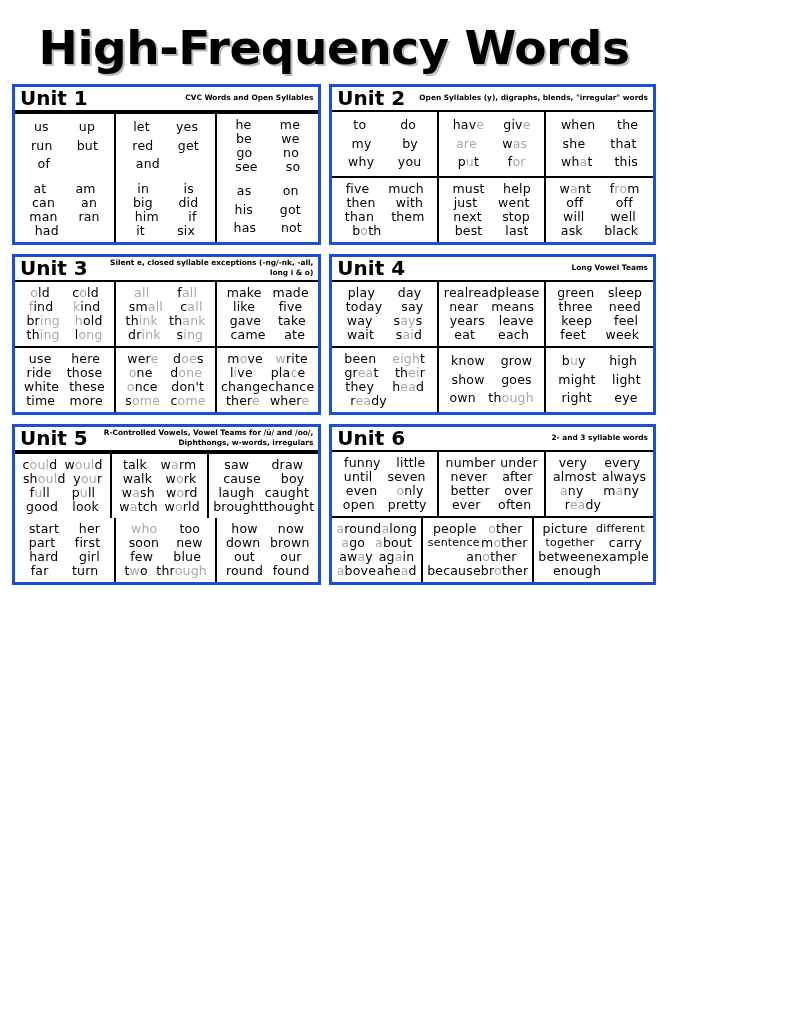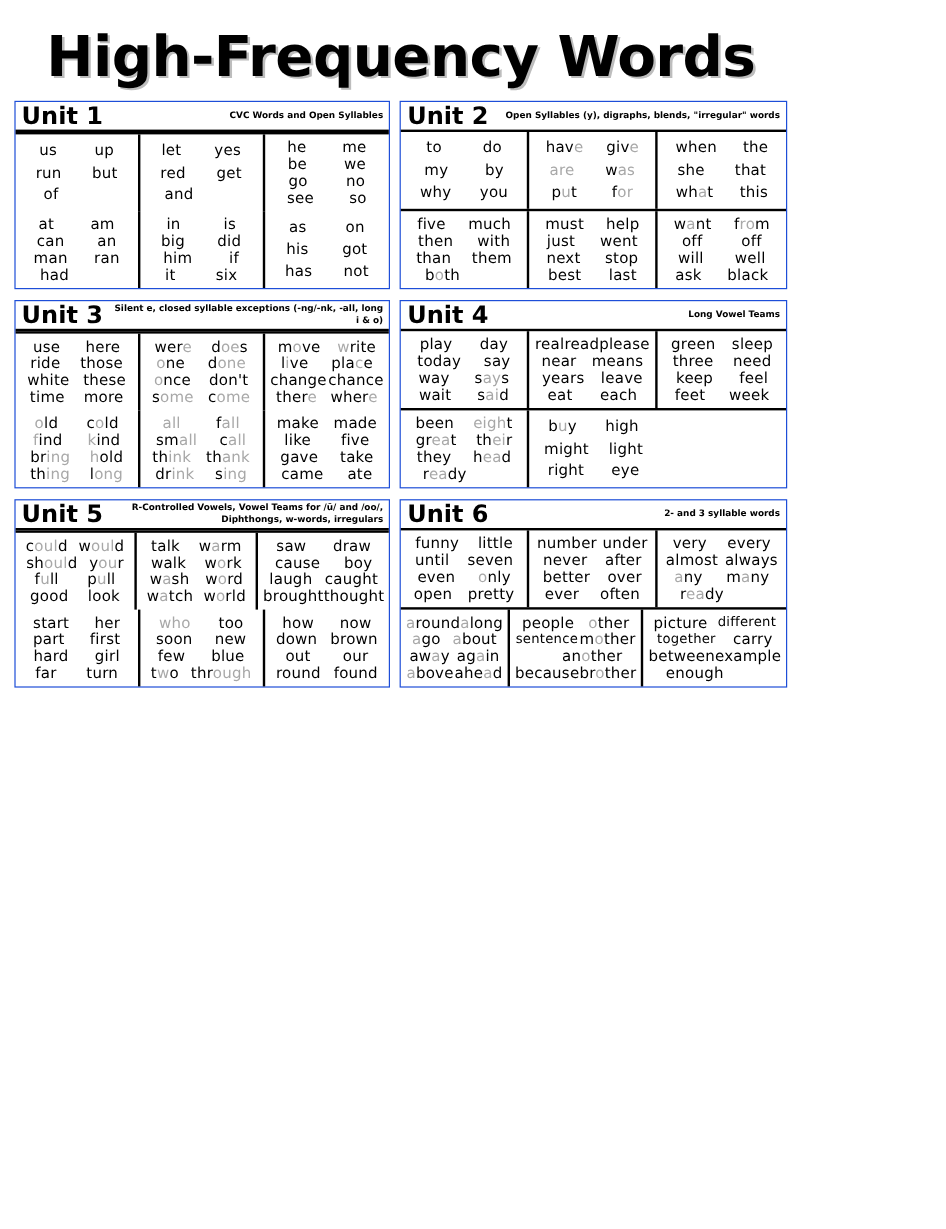--- a/index.html
+++ b/index.html
@@ -30,21 +30,21 @@
   .grid{
     display:grid;
     grid-template-columns:1fr 1fr;
     column-gap:8px;
     row-gap:9px;
     padding:0 12px;
     box-sizing:border-box;
   }
 
   .unit{
-    border:1px solid #1d4ed8;
+    border:3px solid #1d4ed8;
     background:#fff;
     box-sizing:border-box;
     display:flex;
     flex-direction:column;
   }
 
   
   .unit-head{
     display:flex;
     align-items:center;
@@ -330,20 +330,76 @@
               <span class="w">black</span>
             </div>
           </div>
         </div>
       </div>
       <div class="unit">
         <div class="unit-head">
           <div class="unit-title">Unit 3</div>
           <div class="unit-desc">Silent e, closed syllable exceptions (-ng/-nk, -all, long i &amp; o)</div>
         </div>
+        <div class="block">
+          <div class="col">
+            <div class="wrow">
+              <span class="w"><span class="g">o</span>ld</span>
+              <span class="w">c<span class="g">o</span>ld</span>
+            </div>
+            <div class="wrow">
+              <span class="w"><span class="g">f</span>ind</span>
+              <span class="w"><span class="g">k</span>ind</span>
+            </div>
+            <div class="wrow">
+              <span class="w">br<span class="g">ing</span></span>
+              <span class="w"><span class="g">h</span>old</span>
+            </div>
+            <div class="wrow">
+              <span class="w">th<span class="g">ing</span></span>
+              <span class="w">l<span class="g">ong</span></span>
+            </div>
+          </div>
+          <div class="col">
+            <div class="wrow">
+              <span class="w"><span class="g">all</span></span>
+              <span class="w">f<span class="g">all</span></span>
+            </div>
+            <div class="wrow">
+              <span class="w">sm<span class="g">all</span></span>
+              <span class="w">c<span class="g">all</span></span>
+            </div>
+            <div class="wrow">
+              <span class="w">th<span class="g">ink</span></span>
+              <span class="w">th<span class="g">ank</span></span>
+            </div>
+            <div class="wrow">
+              <span class="w">dr<span class="g">ink</span></span>
+              <span class="w">s<span class="g">ing</span></span>
+            </div>
+          </div>
+          <div class="col">
+            <div class="wrow">
+              <span class="w">make</span>
+              <span class="w">made</span>
+            </div>
+            <div class="wrow">
+              <span class="w">like</span>
+              <span class="w">five</span>
+            </div>
+            <div class="wrow">
+              <span class="w">gave</span>
+              <span class="w">take</span>
+            </div>
+            <div class="wrow">
+              <span class="w">came</span>
+              <span class="w">ate</span>
+            </div>
+          </div>
+        </div>
         <div class="block divider-top">
           <div class="col">
             <div class="wrow">
               <span class="w">use</span>
               <span class="w">here</span>
             </div>
             <div class="wrow">
               <span class="w">ride</span>
               <span class="w">those</span>
             </div>
@@ -383,76 +439,20 @@
               <span class="w">l<span class="g">i</span>ve</span>
               <span class="w">pla<span class="g">c</span>e</span>
             </div>
             <div class="wrow">
               <span class="w">change</span>
               <span class="w">chance</span>
             </div>
             <div class="wrow">
               <span class="w">ther<span class="g">e</span></span>
               <span class="w">wher<span class="g">e</span></span>
-            </div>
-          </div>
-        </div>
-        <div class="block">
-          <div class="col">
-            <div class="wrow">
-              <span class="w"><span class="g">o</span>ld</span>
-              <span class="w">c<span class="g">o</span>ld</span>
-            </div>
-            <div class="wrow">
-              <span class="w"><span class="g">f</span>ind</span>
-              <span class="w"><span class="g">k</span>ind</span>
-            </div>
-            <div class="wrow">
-              <span class="w">br<span class="g">ing</span></span>
-              <span class="w"><span class="g">h</span>old</span>
-            </div>
-            <div class="wrow">
-              <span class="w">th<span class="g">ing</span></span>
-              <span class="w">l<span class="g">ong</span></span>
-            </div>
-          </div>
-          <div class="col">
-            <div class="wrow">
-              <span class="w"><span class="g">all</span></span>
-              <span class="w">f<span class="g">all</span></span>
-            </div>
-            <div class="wrow">
-              <span class="w">sm<span class="g">all</span></span>
-              <span class="w">c<span class="g">all</span></span>
-            </div>
-            <div class="wrow">
-              <span class="w">th<span class="g">ink</span></span>
-              <span class="w">th<span class="g">ank</span></span>
-            </div>
-            <div class="wrow">
-              <span class="w">dr<span class="g">ink</span></span>
-              <span class="w">s<span class="g">ing</span></span>
-            </div>
-          </div>
-          <div class="col">
-            <div class="wrow">
-              <span class="w">make</span>
-              <span class="w">made</span>
-            </div>
-            <div class="wrow">
-              <span class="w">like</span>
-              <span class="w">five</span>
-            </div>
-            <div class="wrow">
-              <span class="w">gave</span>
-              <span class="w">take</span>
-            </div>
-            <div class="wrow">
-              <span class="w">came</span>
-              <span class="w">ate</span>
             </div>
           </div>
         </div>
       </div>
       <div class="unit">
         <div class="unit-head">
           <div class="unit-title">Unit 4</div>
           <div class="unit-desc">Long Vowel Teams</div>
         </div>
         <div class="block">
@@ -522,20 +522,34 @@
               <span class="w">gr<span class="g">ea</span>t</span>
               <span class="w">th<span class="g">ei</span>r</span>
             </div>
             <div class="wrow">
               <span class="w">they</span>
               <span class="w">h<span class="g">ea</span>d</span>
             </div>
             <div class="wrow">
               <span class="w">r<span class="g">ea</span>dy</span>
               <span class="w spacer">&nbsp;</span>
+            </div>
+          </div>
+          <div class="col">
+            <div class="wrow">
+              <span class="w">know</span>
+              <span class="w">grow</span>
+            </div>
+            <div class="wrow">
+              <span class="w">show</span>
+              <span class="w">goes</span>
+            </div>
+            <div class="wrow">
+              <span class="w">own</span>
+              <span class="w">th<span class="g">ough</span></span>
             </div>
           </div>
           <div class="col">
             <div class="wrow">
               <span class="w">b<span class="g">u</span>y</span>
               <span class="w">high</span>
             </div>
             <div class="wrow">
               <span class="w">might</span>
               <span class="w">light</span>

